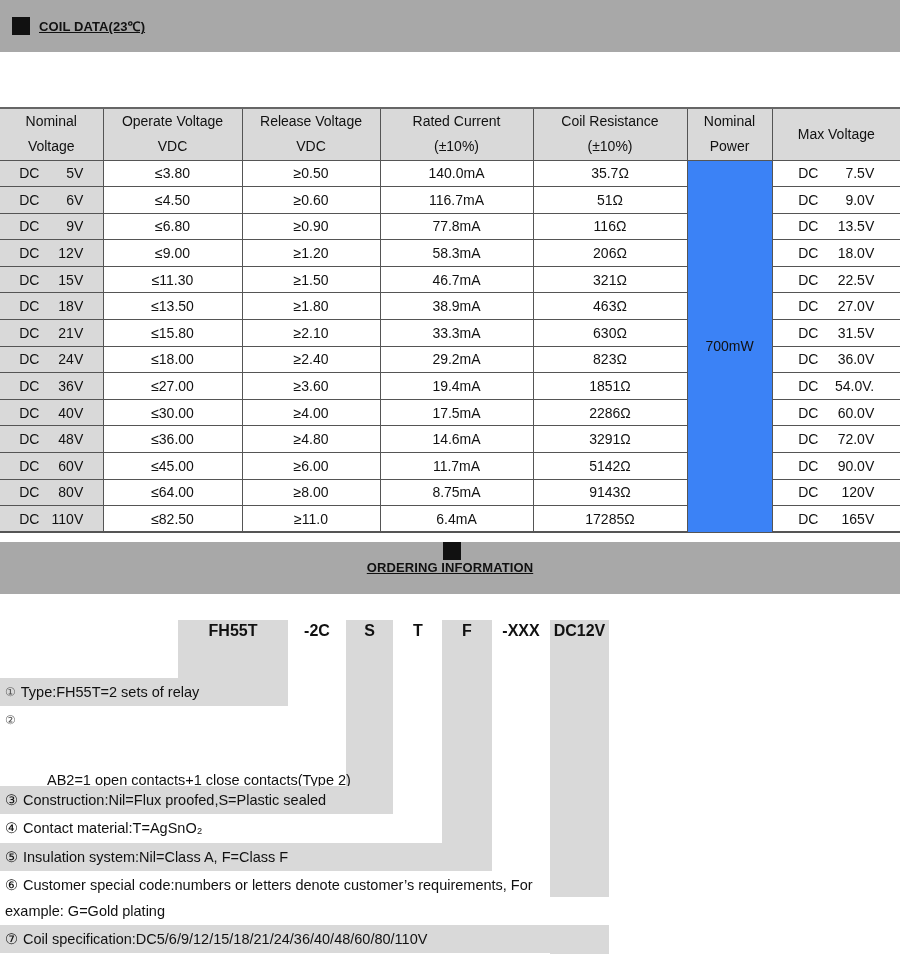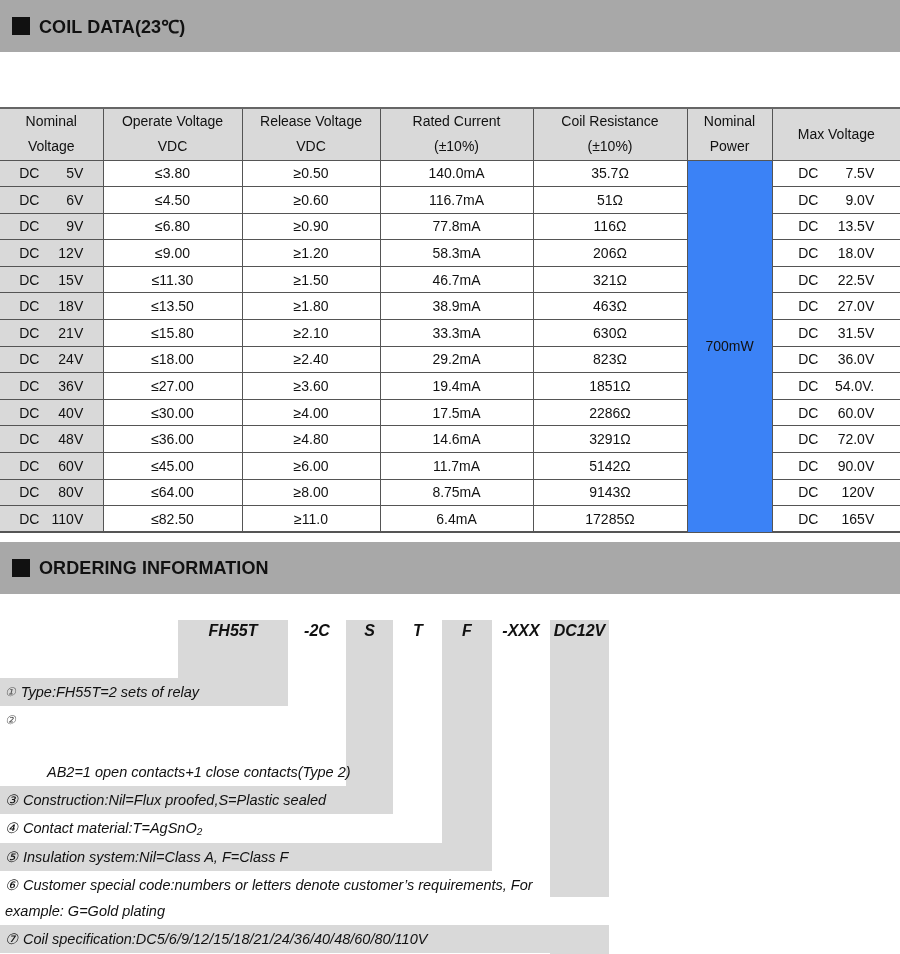--- a/index.html
+++ b/index.html
@@ -7,21 +7,21 @@
   body { position: relative; font-family: "Liberation Sans", sans-serif; color: #111; }
 
   .section-bar {
     position: absolute; left: 0; width: 900px; height: 52px;
     background: #a8a8a8; display: flex; align-items: center;
   }
   .section-bar .square {
     width: 18px; height: 18px; background: #111; margin-left: 12px; margin-right: 9px;
   }
   .section-bar .title {
-    font-size: 18px; font-weight: bold; color: #111; letter-spacing: 0.1px;
+    font-size: 13px; font-weight: bold; color: #111; letter-spacing: 0.1px; text-decoration: underline;
   }
 
   
   table.coil {
     position: absolute; left: 0; top: 79px; width: 900px;
     border-collapse: collapse; table-layout: fixed;
     font-size: 14px;
     margin-top: 28px;
   }
   table.coil th, table.coil td {
@@ -35,21 +35,21 @@
   table.coil thead th {
     background: #d9d9d9; height: 52px; line-height: 25px;
   }
   table.coil tbody td { height: 26.6px; background: #fff; }
   table.coil tbody td.nv { background: #d9d9d9; }
   table.coil tbody td.power { background: #3b82f6; }
   .dcv { display: inline-flex; justify-content: space-between; width: 64px; }
   .dcv.mx { width: 76px; }
 
   
-  .order { position: absolute; left: 0; top: 594px; width: 900px; height: 360px; font-style: italic; }
+  .order { position: absolute; left: 0; top: 594px; width: 900px; height: 360px; }
   .col-shade { position: absolute; background: #d9d9d9; }
   .code {
     position: absolute; top: 28px; font-size: 16px; font-weight: bold; color: #111;
     text-align: center;
   }
   .line {
     position: absolute; left: 0; height: 28px; display: flex; align-items: center;
     font-size: 14.5px; color: #111; padding-left: 5px; white-space: nowrap;
   }
   .line.shaded { background: #d9d9d9; }
@@ -280,21 +280,21 @@
         <td>6.4mA</td>
         <td>17285Ω</td>
         <td><span class="dcv mx">
             <span>DC</span>
             <span>165V</span>
           </span></td>
       </tr>
     </tbody>
 </table>
 
-<div class="section-bar" style="top:542px;">
+<div class="section-bar" style="top:542px;flex-direction:column;">
   <div class="square"></div>
   <div class="title">ORDERING INFORMATION</div>
 </div>
 
 <div class="order">
 
   <div class="col-shade" style="left:178px; top:26px; width:110px; height:86px;"></div>
   <div class="col-shade" style="left:346px; top:26px; width:47px; height:196px;"></div>
   <div class="col-shade" style="left:442px; top:26px; width:50px; height:252px;"></div>
   <div class="col-shade" style="left:550px; top:26px; width:59px; height:334px;"></div>
@@ -307,21 +307,21 @@
   <div class="code" style="left:495px; width:52px;">-XXX</div>
   <div class="code" style="left:550px; width:59px;">DC12V</div>
 
   <div class="line shaded" style="top:84px; width:288px;">
     <span class="num light">①</span>
     <span>Type:FH55T=2 sets of relay</span>
   </div>
   <div class="line white" style="top:112px; width:346px;">
     <span class="num light">②</span>
   </div>
-  <div class="line white" style="top:164px; width:346px;padding-left:47px;">
+  <div class="line white" style="top:172px; width:346px;padding-left:47px;">
     <span>AB2=1 open contacts+1 close contacts(Type 2)</span>
   </div>
   <div class="line shaded" style="top:192px; width:393px;">
     <span class="num">③</span>
     <span>Construction:Nil=Flux proofed,S=Plastic sealed</span>
   </div>
   <div class="line white" style="top:220px; width:442px;">
     <span class="num">④</span>
     <span>Contact material:T=AgSnO₂</span>
   </div>

